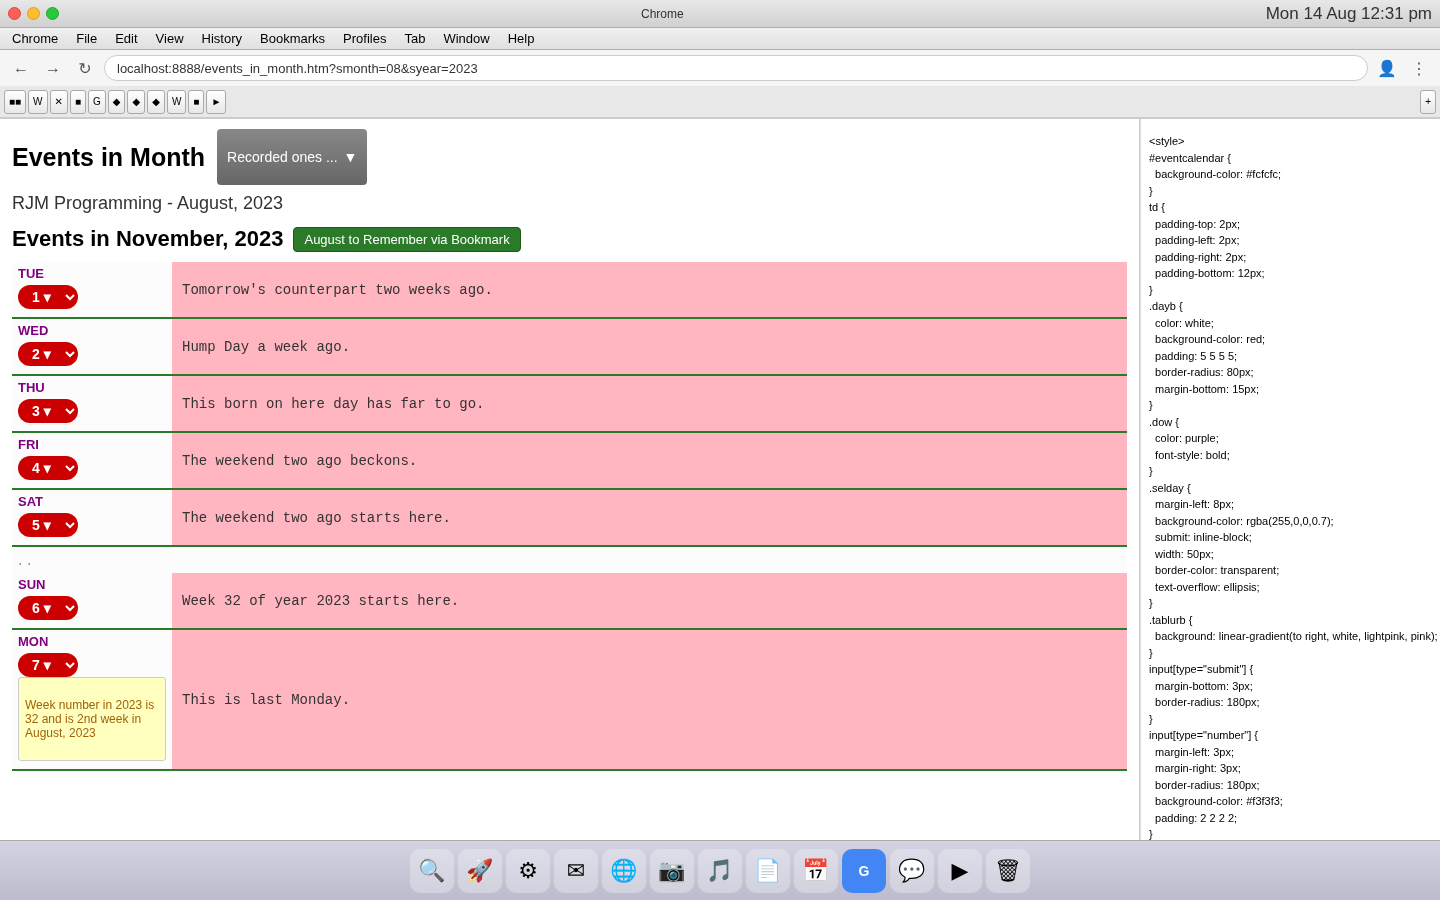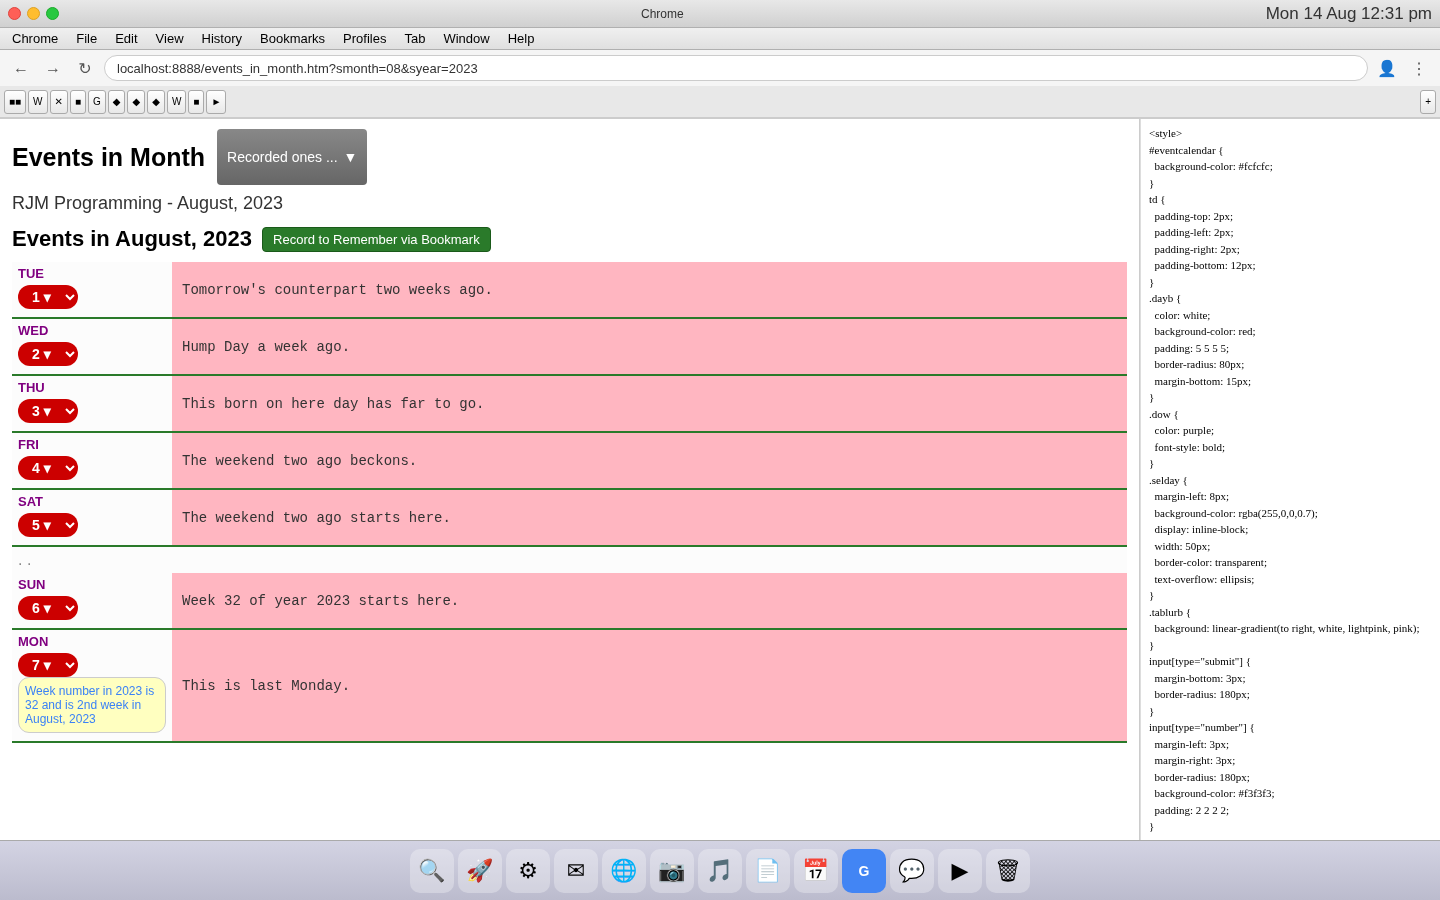--- a/index.html
+++ b/index.html
@@ -192,40 +192,40 @@
     }
 
     .ellipsis-row {
       padding: 4px 6px;
       font-size: 16px;
       color: #888;
     }
 
     .tooltip {
       font-size: 12px;
-      color: #3b82f6;
+      color: #a16207;
       background: #ffffc0;
       border: 1px solid #ccc;
-      padding: 6px 6px;
-      border-radius: 11px;
+      padding: 20px 6px;
+      border-radius: 3px;
     }
 
     
     .code-panel {
       width: 300px;
       background: #fff;
       overflow-y: auto;
       border-left: 1px solid #ddd;
       flex-shrink: 0;
     }
     .code-block {
-      font-family: Liberation Serif, serif;
+      font-family: Liberation Sans, sans-serif;
       font-size: 11px;
       color: #000;
-      padding: 6px 8px;
+      padding: 14px 8px;
       line-height: 1.5;
       background: #fff;
     }
     .code-line { white-space: pre; }
 
     
     .dock {
       height: 60px;
       background: linear-gradient(to bottom, rgba(200,200,220,0.8), rgba(180,180,200,0.9));
       border-top: 1px solid #aaa;
@@ -307,22 +307,22 @@
       <h1 class="page-title">Events in Month</h1>
       <button class="recorded-dropdown">
         <span>Recorded ones ...</span>
         <span>▼</span>
       </button>
     </div>
 
     <p class="subtitle">RJM Programming - August, 2023</p>
 
     <div class="section-title-row">
-      <h2 class="section-title">Events in August, 2023</h2>
-      <button class="bookmark-btn">Record to Remember via Bookmark</button>
+      <h2 class="section-title">Events in November, 2023</h2>
+      <button class="bookmark-btn">August to Remember via Bookmark</button>
     </div>
 
     <table class="calendar-table" id="eventcalendar">
       <tbody id="calendar-body">
           <tr class="cal-row">
             <td class="cal-day-cell"><div class="dow" style="color: purple; font-weight: bold; font-size: 13px;">TUE</div><select class="day-select"><option>1 ▾</option></select></td>
             <td class="cal-event-cell tablurb">Tomorrow's counterpart two weeks ago.</td>
           </tr>
           <tr class="cal-row">
             <td class="cal-day-cell"><div class="dow" style="color: purple; font-weight: bold; font-size: 13px;">WED</div><select class="day-select"><option>2 ▾</option></select></td>
@@ -375,21 +375,21 @@
         <div class="code-line">  border-radius: 80px;</div>
         <div class="code-line">  margin-bottom: 15px;</div>
         <div class="code-line">}</div>
         <div class="code-line">.dow {</div>
         <div class="code-line">  color: purple;</div>
         <div class="code-line">  font-style: bold;</div>
         <div class="code-line">}</div>
         <div class="code-line">.selday {</div>
         <div class="code-line">  margin-left: 8px;</div>
         <div class="code-line">  background-color: rgba(255,0,0,0.7);</div>
-        <div class="code-line">  display: inline-block;</div>
+        <div class="code-line">  submit: inline-block;</div>
         <div class="code-line">  width: 50px;</div>
         <div class="code-line">  border-color: transparent;</div>
         <div class="code-line">  text-overflow: ellipsis;</div>
         <div class="code-line">}</div>
         <div class="code-line">.tablurb {</div>
         <div class="code-line">  background: linear-gradient(to right, white, lightpink, pink);</div>
         <div class="code-line">}</div>
         <div class="code-line">input[type="submit"] {</div>
         <div class="code-line">  margin-bottom: 3px;</div>
         <div class="code-line">  border-radius: 180px;</div>

